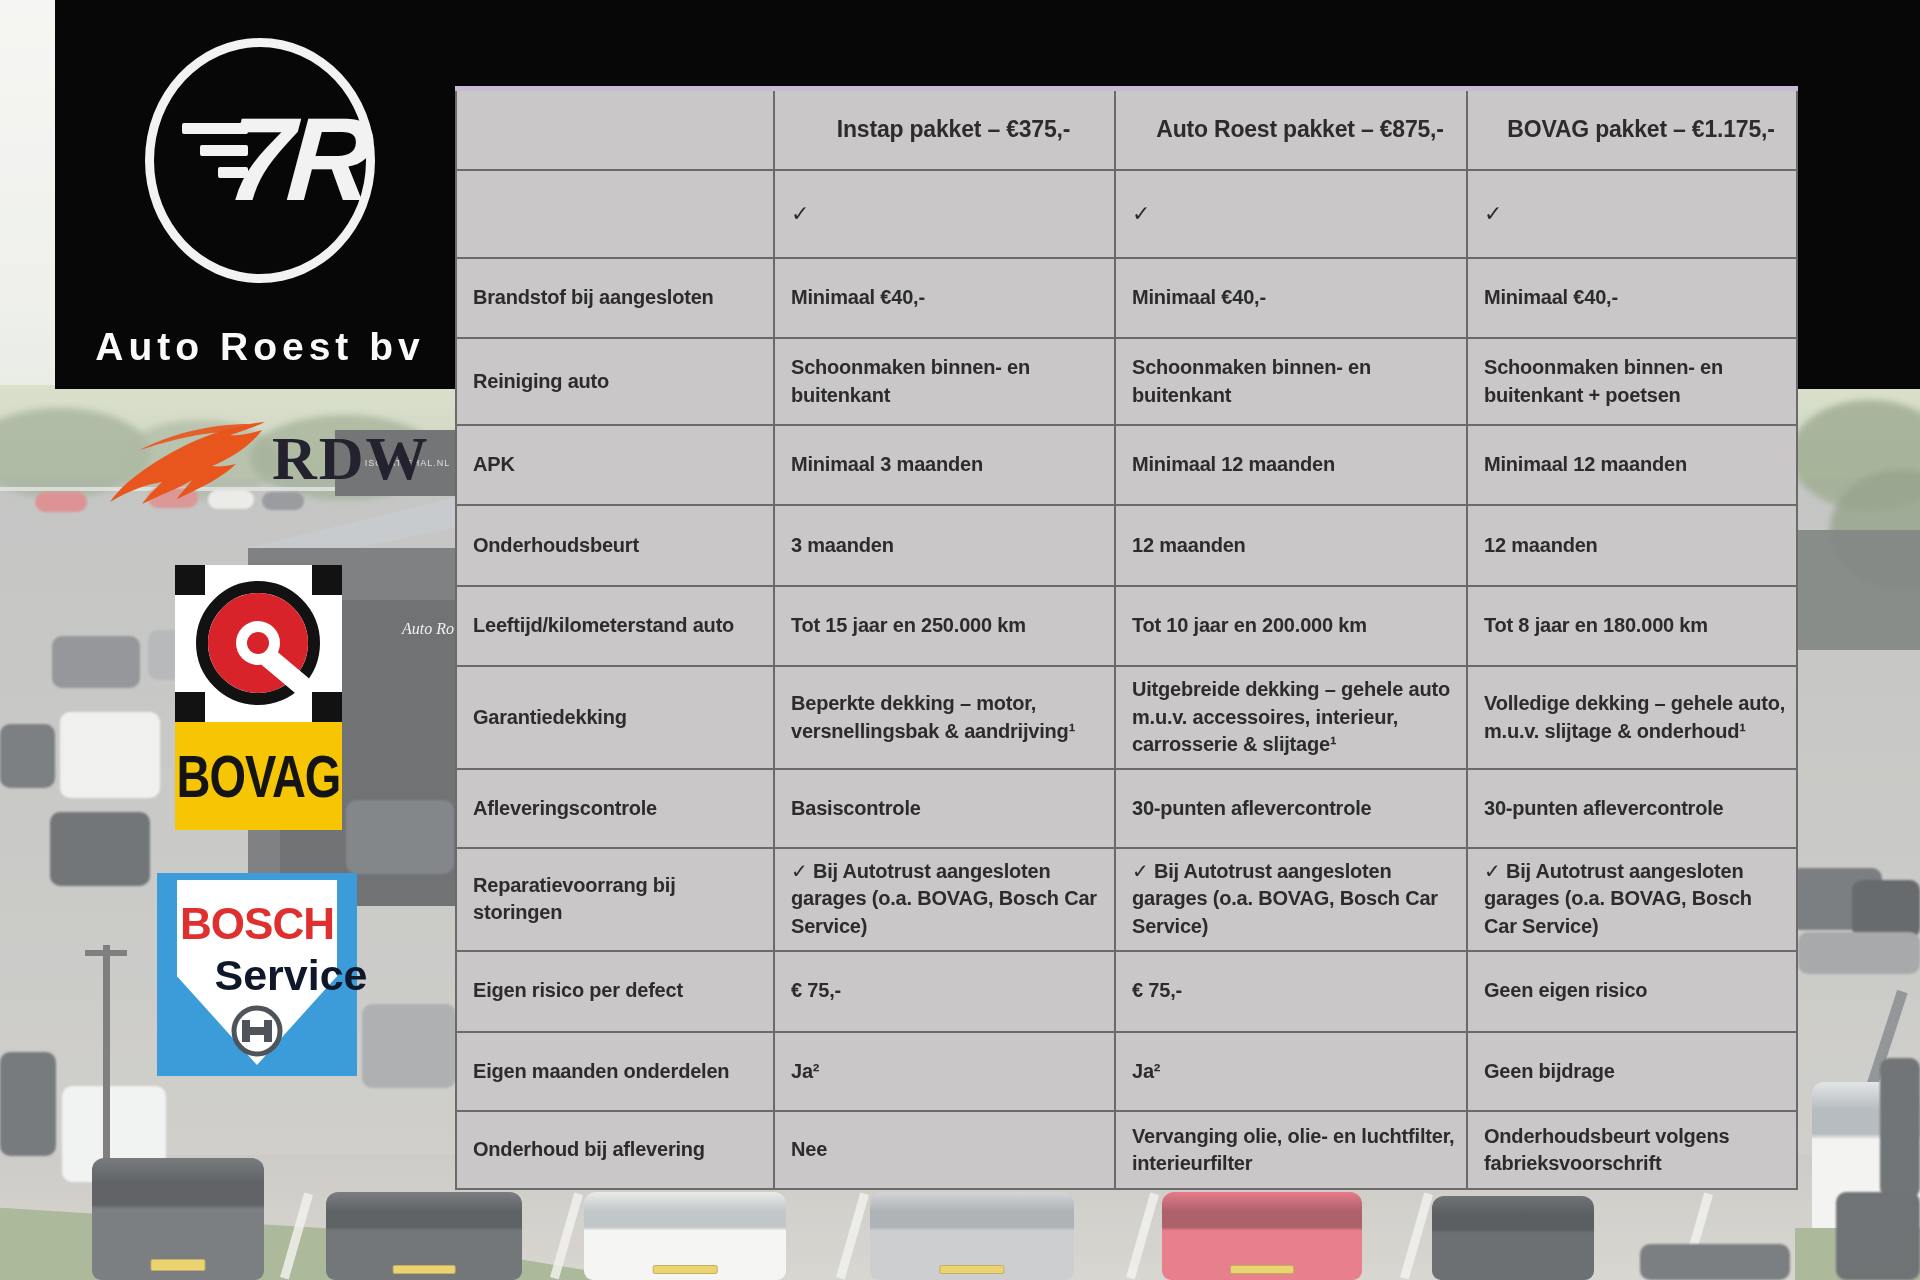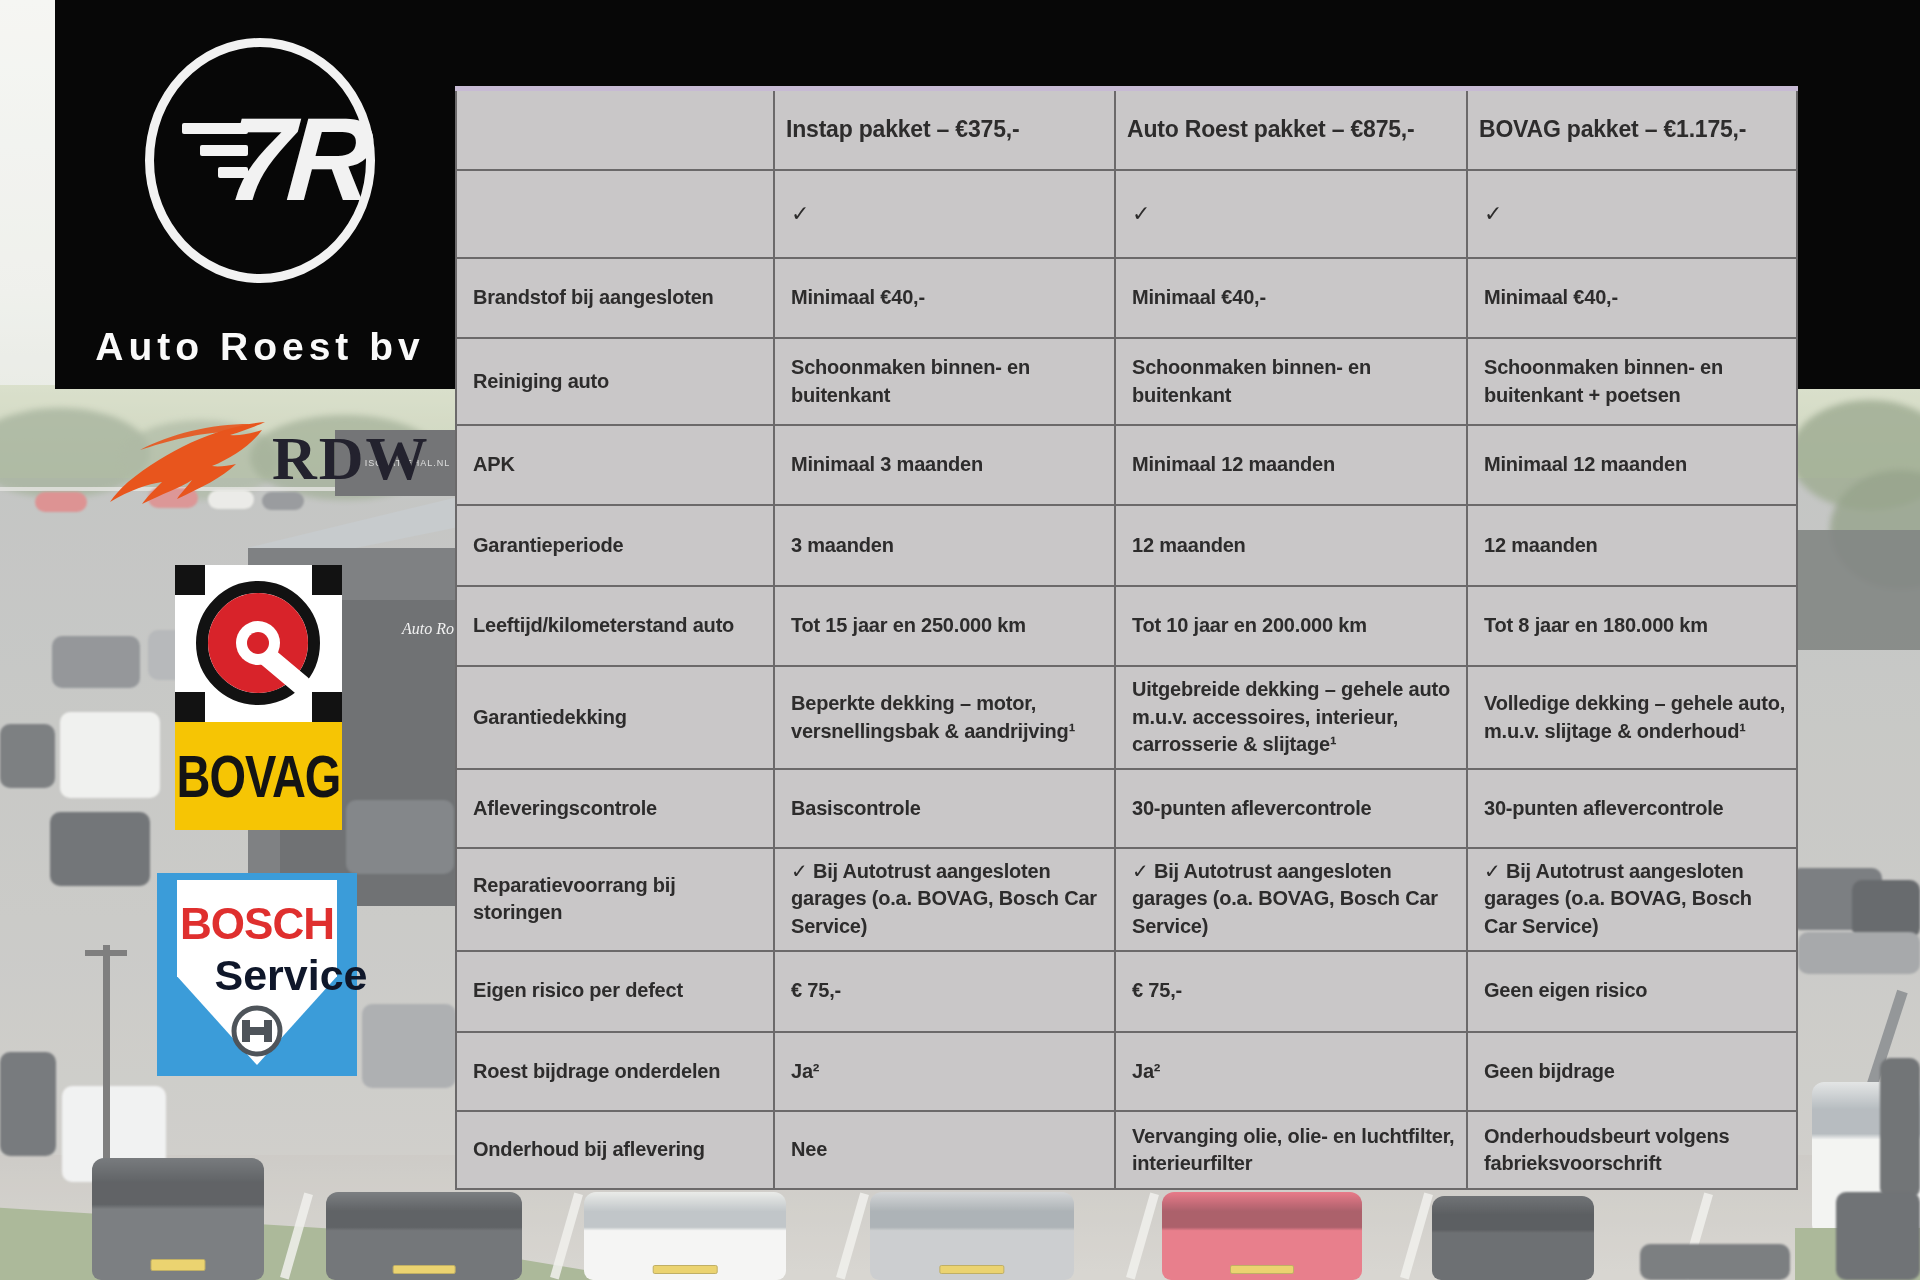--- a/index.html
+++ b/index.html
@@ -71,21 +71,21 @@
             font-weight:bold;color:#0f172a;margin-left:34px;}
   .boschanchor{position:absolute;left:72px;top:130px;}
 
   
   table.pkg{position:absolute;left:455px;top:86px;width:1341px;height:1104px;
             border-collapse:collapse;table-layout:fixed;background:#c9c7c8;
             border:2px solid #6b696a;border-top:5px solid #c7bad4;}
   table.pkg td,table.pkg th{border:2px solid #6b696a;vertical-align:middle;text-align:left;
             padding:6px 10px 6px 16px;color:#2d2c2c;font-weight:bold;
             font-size:20px;line-height:1.38;letter-spacing:-0.2px;}
-  table.pkg th{font-size:23px;white-space:nowrap;padding-left:11px;}
+  table.pkg th{font-size:23px;white-space:nowrap;padding-left:28px;text-align:center;}
   table.pkg td.chk{font-size:22px;}
 </style>
 </head>
 <body>
 
 <div id="stage">
 
   <div class="photo">
     <div class="sky"></div>
     <div class="field"></div>
@@ -249,21 +249,21 @@
       <td>Schoonmaken binnen- en buitenkant</td>
       <td>Schoonmaken binnen- en buitenkant + poetsen</td>
     </tr>
     <tr style="height:76px">
       <td>APK</td>
       <td>Minimaal 3 maanden</td>
       <td>Minimaal 12 maanden</td>
       <td>Minimaal 12 maanden</td>
     </tr>
     <tr style="height:76px">
-      <td>Garantieperiode</td>
+      <td>Onderhoudsbeurt</td>
       <td>3 maanden</td>
       <td>12 maanden</td>
       <td>12 maanden</td>
     </tr>
     <tr style="height:75px">
       <td>Leeftijd/kilometerstand auto</td>
       <td>Tot 15 jaar en 250.000 km</td>
       <td>Tot 10 jaar en 200.000 km</td>
       <td>Tot 8 jaar en 180.000 km</td>
     </tr>
@@ -285,21 +285,21 @@
       <td>✓ Bij Autotrust aangesloten garages (o.a. BOVAG, Bosch Car Service)</td>
       <td>✓ Bij Autotrust aangesloten garages (o.a. BOVAG, Bosch Car Service)</td>
     </tr>
     <tr style="height:76px">
       <td>Eigen risico per defect</td>
       <td>€ 75,-</td>
       <td>€ 75,-</td>
       <td>Geen eigen risico</td>
     </tr>
     <tr style="height:75px">
-      <td>Roest bijdrage onderdelen</td>
+      <td>Eigen maanden onderdelen</td>
       <td>Ja²</td>
       <td>Ja²</td>
       <td>Geen bijdrage</td>
     </tr>
     <tr style="height:73px">
       <td>Onderhoud bij aflevering</td>
       <td>Nee</td>
       <td>Vervanging olie, olie- en luchtfilter, interieurfilter</td>
       <td>Onderhoudsbeurt volgens fabrieksvoorschrift</td>
     </tr>

